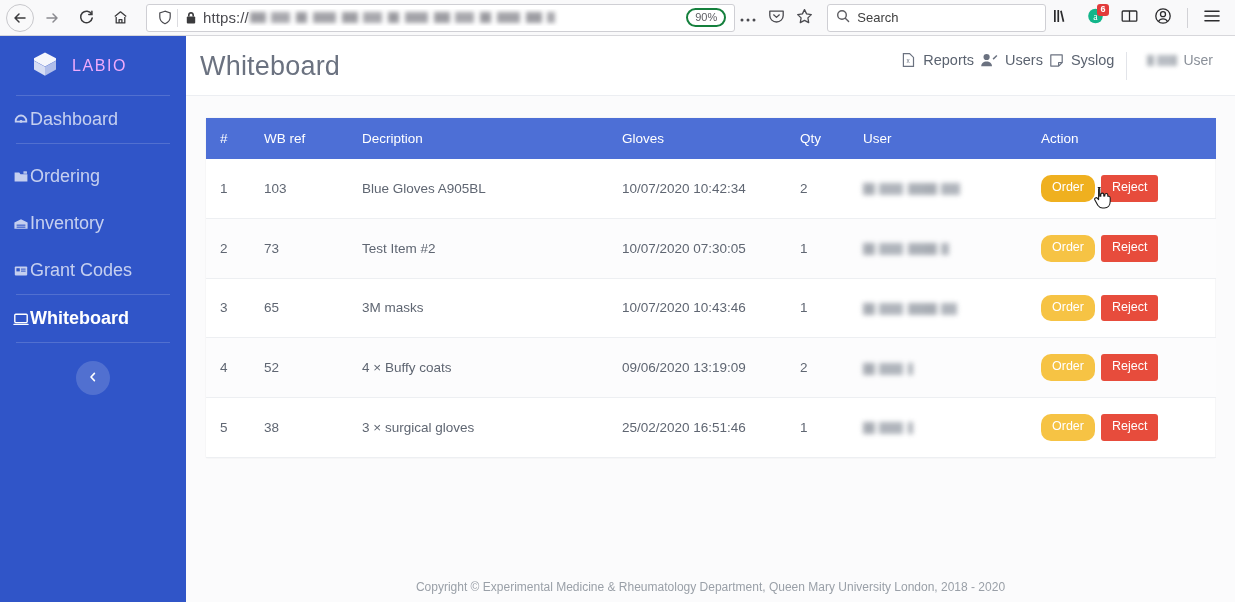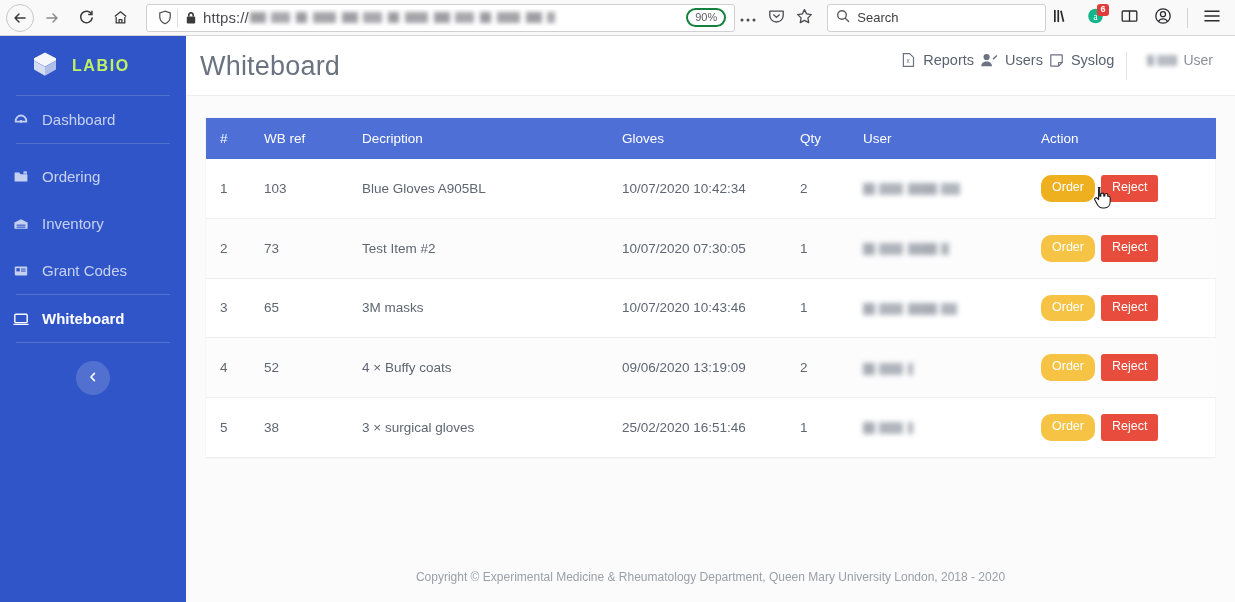--- a/index.html
+++ b/index.html
@@ -116,27 +116,27 @@
   .sidebar {
     position:absolute; top:0; left:0; width:186px; height:565px;
     background: #3055c8;
     color:#fff;
   }
   .brand {
     height: 58px; display:flex; align-items:center; gap:12px;
     padding-left: 30px;
   }
   .brand-text {
-    font-size: 16px; font-weight: bold; letter-spacing: 1.6px; color:#bef264;
+    font-size: 16px; font-weight: normal; letter-spacing: 1.6px; color:#f0abfc;
   }
   .side-div { height:1px; background: rgba(255,255,255,.16); margin: 0 16px; }
   .nav-item {
-    display:flex; align-items:center; gap:12px;
+    display:flex; align-items:center; 
     height: 47px; padding-left: 12px;
-    font-size: 15px; color: rgba(255,255,255,.72);
+    font-size: 18px; color: rgba(255,255,255,.72);
   }
   .nav-item .ico { width: 18px; display:flex; align-items:center; justify-content:center; opacity:.72; }
   .nav-item.active { color:#ffffff; font-weight:bold; }
   .nav-item.active .ico { opacity: 1; }
   .nav-gap { height: 9px; }
   .collapse-wrap { display:flex; justify-content:center; margin-top: 18px; }
   .collapse-btn {
     width: 34px; height: 34px; border-radius: 50%;
     background: rgba(255,255,255,.16);
     display:flex; align-items:center; justify-content:center;
@@ -222,21 +222,21 @@
   }
   .btn-order { background:#f5c council;border-radius:10px; }
   .btn-order { background:#f6c344; }
   .btn-order.hover { background:#efb01f; }
   .btn-reject { background:#e74c3c; margin-left: 6px; }
 
   .footer {
     position:absolute; left:0; bottom: 0; width: 1049px;
     text-align:center;
     font-size: 12px; color:#9aa0a8;
-    padding-bottom: 18px;
+    padding-bottom: 8px;
   }
   .cursor-hand {
     position:absolute; left: 1093px; top: 186px;
     width: 20px; height: 24px; pointer-events:none;
   }
 </style>
 </head>
 <body>
 
 <div class="browser-bar">

